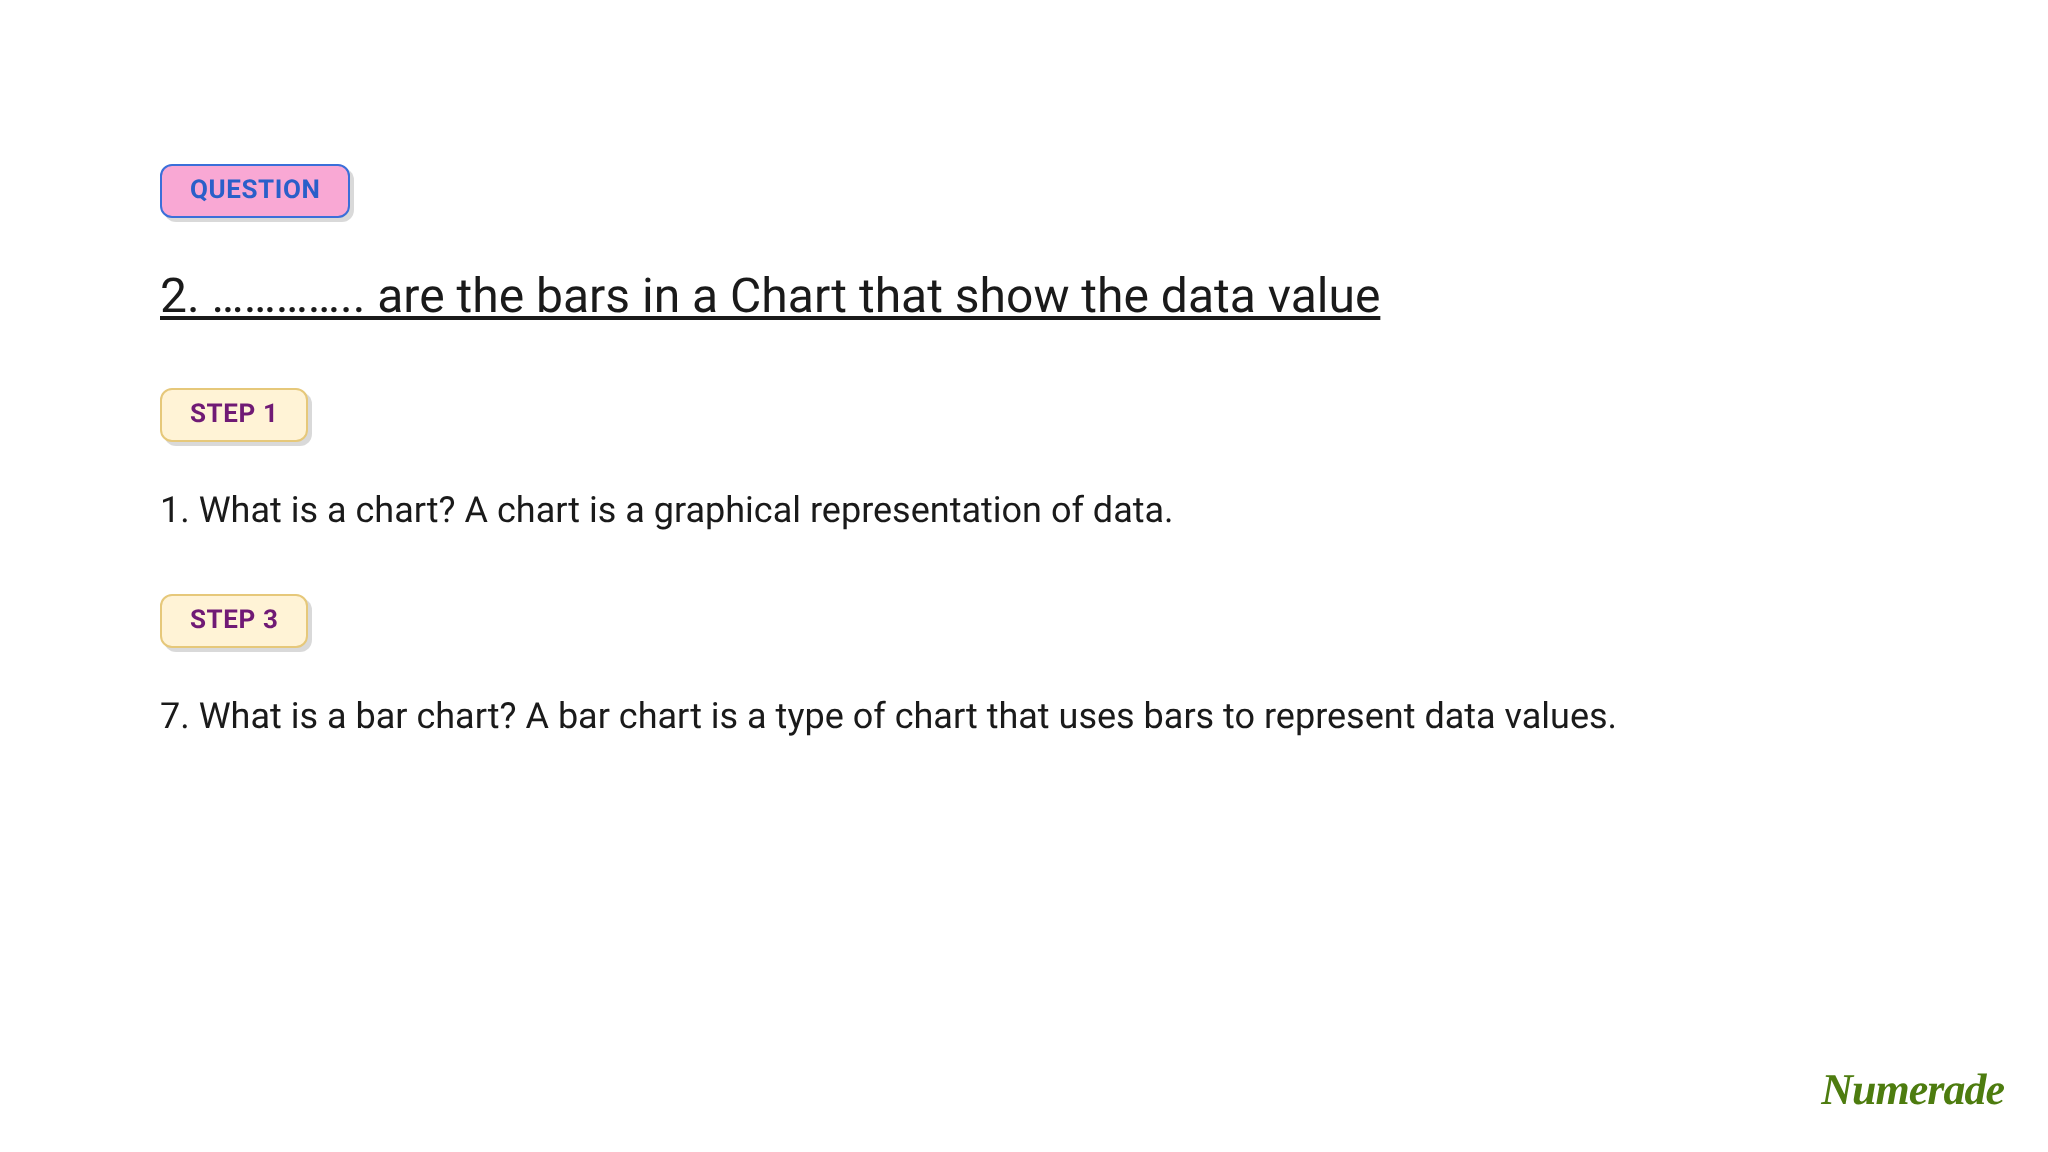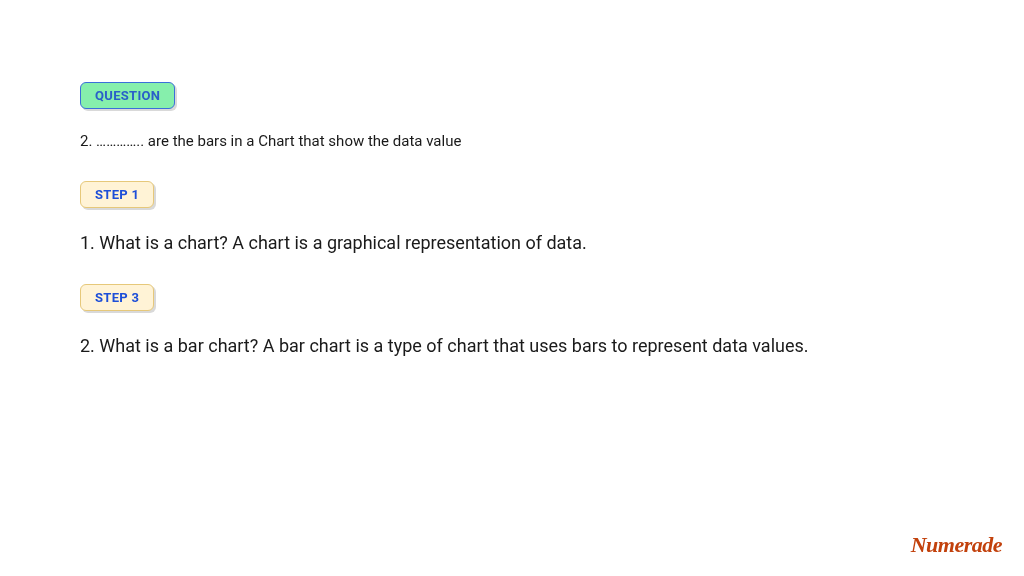--- a/index.html
+++ b/index.html
@@ -21,66 +21,67 @@
   padding: 5px 14px;
   border-radius: 6px;
   font-size: 13px;
   font-weight: 700;
   letter-spacing: 0.3px;
   border: 1.5px solid;
   position: relative;
   box-shadow: 2px 2px 0 0 rgba(0,0,0,0.15);
 }
 .badge-question {
-  background: #86efac;
+  background: #f9a8d4;
   border-color: #3b6fd9;
   color: #2a5fc9;
 }
 .badge-step {
   background: #fff3d6;
   border-color: #e6c87a;
-  color: #1d4ed8;
+  color: #701a75;
 }
 .section {
   margin-bottom: 28px;
 }
 .section .badge {
   margin-bottom: 22px;
 }
 .content-text {
   font-size: 18px;
   line-height: 1.45;
   color: #1a1a1a;
 }
 .section:nth-of-type(1) .content-text {
-  font-size: 15px;
+  font-size: 24px;
+  text-decoration: underline;
 }
 .logo {
   position: absolute;
   right: 22px;
   bottom: 18px;
   font-family: "Comic Sans MS", "Segoe Script", cursive;
   font-weight: 700;
   font-size: 22px;
-  color: #c2410c;
+  color: #4d7c0f;
   font-style: italic;
   letter-spacing: -0.5px;
 }
 </style>
 </head>
 <body>
 
 <div class="section">
   <div class="badge badge-question">QUESTION</div>
   <div class="content-text">2. ………….. are the bars in a Chart that show the data value</div>
 </div>
 
 <div class="section">
   <div class="badge badge-step">STEP 1</div>
   <div class="content-text">1. What is a chart? A chart is a graphical representation of data.</div>
 </div>
 
 <div class="section">
   <div class="badge badge-step">STEP 3</div>
-  <div class="content-text">2. What is a bar chart? A bar chart is a type of chart that uses bars to represent data values.</div>
+  <div class="content-text">7. What is a bar chart? A bar chart is a type of chart that uses bars to represent data values.</div>
 </div>
 
 <div class="logo">Numerade</div>
 
 </body></html>

